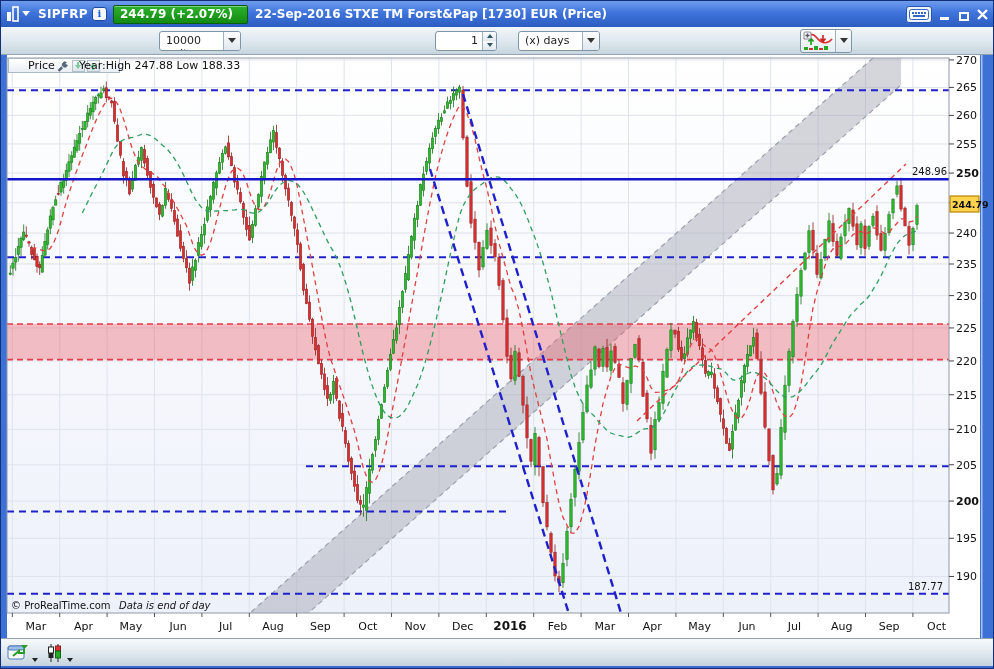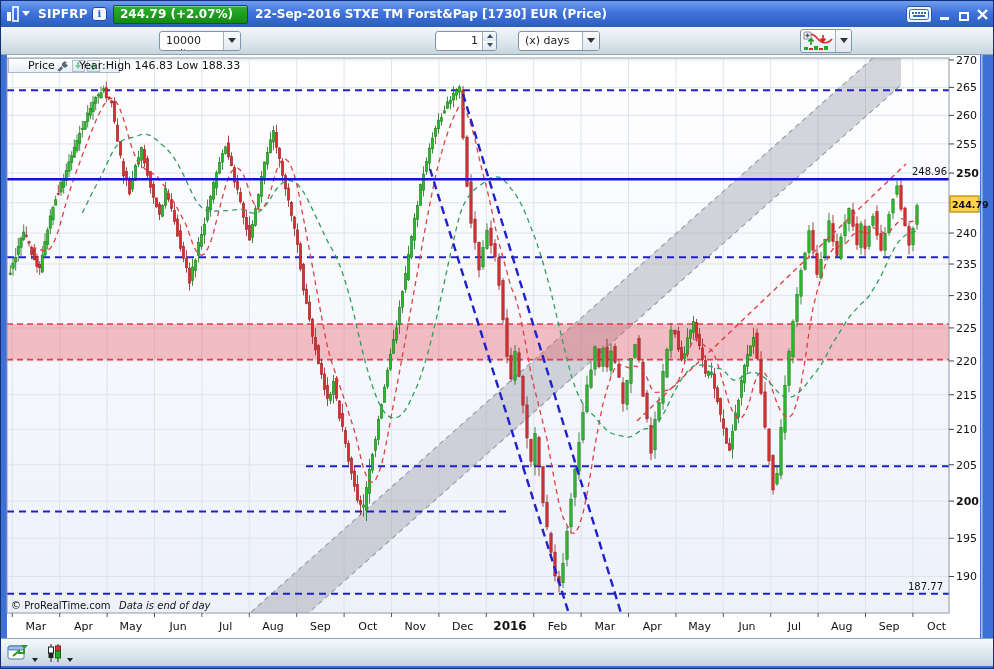--- a/index.html
+++ b/index.html
@@ -157,21 +157,21 @@
         <svg width="8" height="8" viewBox="0 0 8 8">
           <path d="M4 7 L1 3 h2 V0 h2 V3 h2 z" fill="#7c9"></path>
         </svg>
       </span>
     <span class="mini-btn">
         <svg width="8" height="8" viewBox="0 0 8 8">
           <path d="M4 1 L7 5 H5 V8 H3 V5 H1 z" fill="#7c9"></path>
         </svg>
       </span>
   </div>
-  <div class="yr-range">Year:High 146.83 Low 188.33</div>
+  <div class="yr-range">Year:High 247.88 Low 188.33</div>
 
   <svg id="chart" width="994" height="583" viewBox="0 54 994 583" style="position:absolute;left:0;top:54px;">
       <defs>
         <linearGradient id="bgG" x1="0" y1="0" x2="0" y2="1">
           <stop offset="0%" stop-color="#ffffff"></stop>
           <stop offset="100%" stop-color="#edf1fa"></stop>
         </linearGradient>
         <clipPath id="plotClip">
           <rect x="6" y="57" width="942" height="555"></rect>
         </clipPath>

